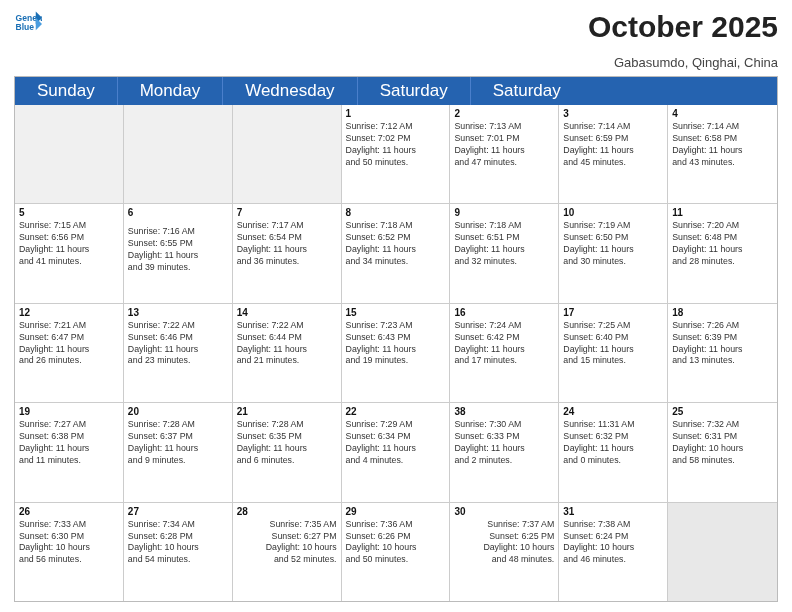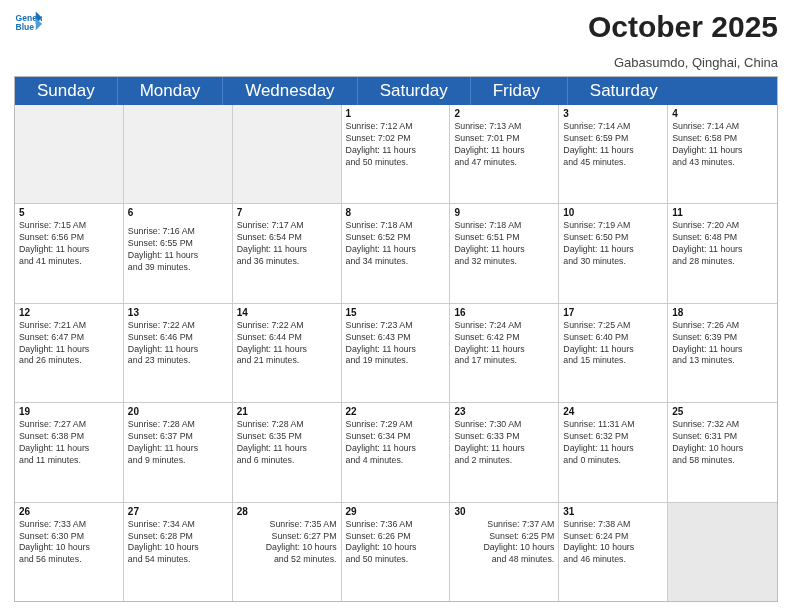--- a/index.html
+++ b/index.html
@@ -125,21 +125,20 @@
       <div class="location">Gabasumdo, Qinghai, China</div>
     </div>
   </div>
 
   <div class="calendar">
     <div class="cal-header-row">
     <div class="cal-header-cell">Sunday</div>
         <div class="cal-header-cell">Monday</div>
         <div class="cal-header-cell">Wednesday</div>
         <div class="cal-header-cell">Saturday</div>
-        <div class="cal-header-cell">Friday</div>
         <div class="cal-header-cell">Saturday</div>
       </div>
     <div class="cal-body">
     <div class="cal-row">
           <div class="cal-cell empty"></div>
           <div class="cal-cell empty"></div>
           <div class="cal-cell empty"></div>
           <div class="cal-cell">
             <div class="day-num">1</div>
             <div class="cell-info" style="white-space: pre-line;">Sunrise: 7:12 AM
@@ -294,21 +293,21 @@
 and 6 minutes.</div>
           </div>
           <div class="cal-cell">
             <div class="day-num">22</div>
             <div class="cell-info" style="white-space: pre-line;">Sunrise: 7:29 AM
 Sunset: 6:34 PM
 Daylight: 11 hours
 and 4 minutes.</div>
           </div>
           <div class="cal-cell">
-            <div class="day-num">23</div>
+            <div class="day-num">38</div>
             <div class="cell-info" style="white-space: pre-line;">Sunrise: 7:30 AM
 Sunset: 6:33 PM
 Daylight: 11 hours
 and 2 minutes.</div>
           </div>
           <div class="cal-cell">
             <div class="day-num">24</div>
             <div class="cell-info" style="white-space: pre-line;">Sunrise: 11:31 AM
 Sunset: 6:32 PM
 Daylight: 11 hours

